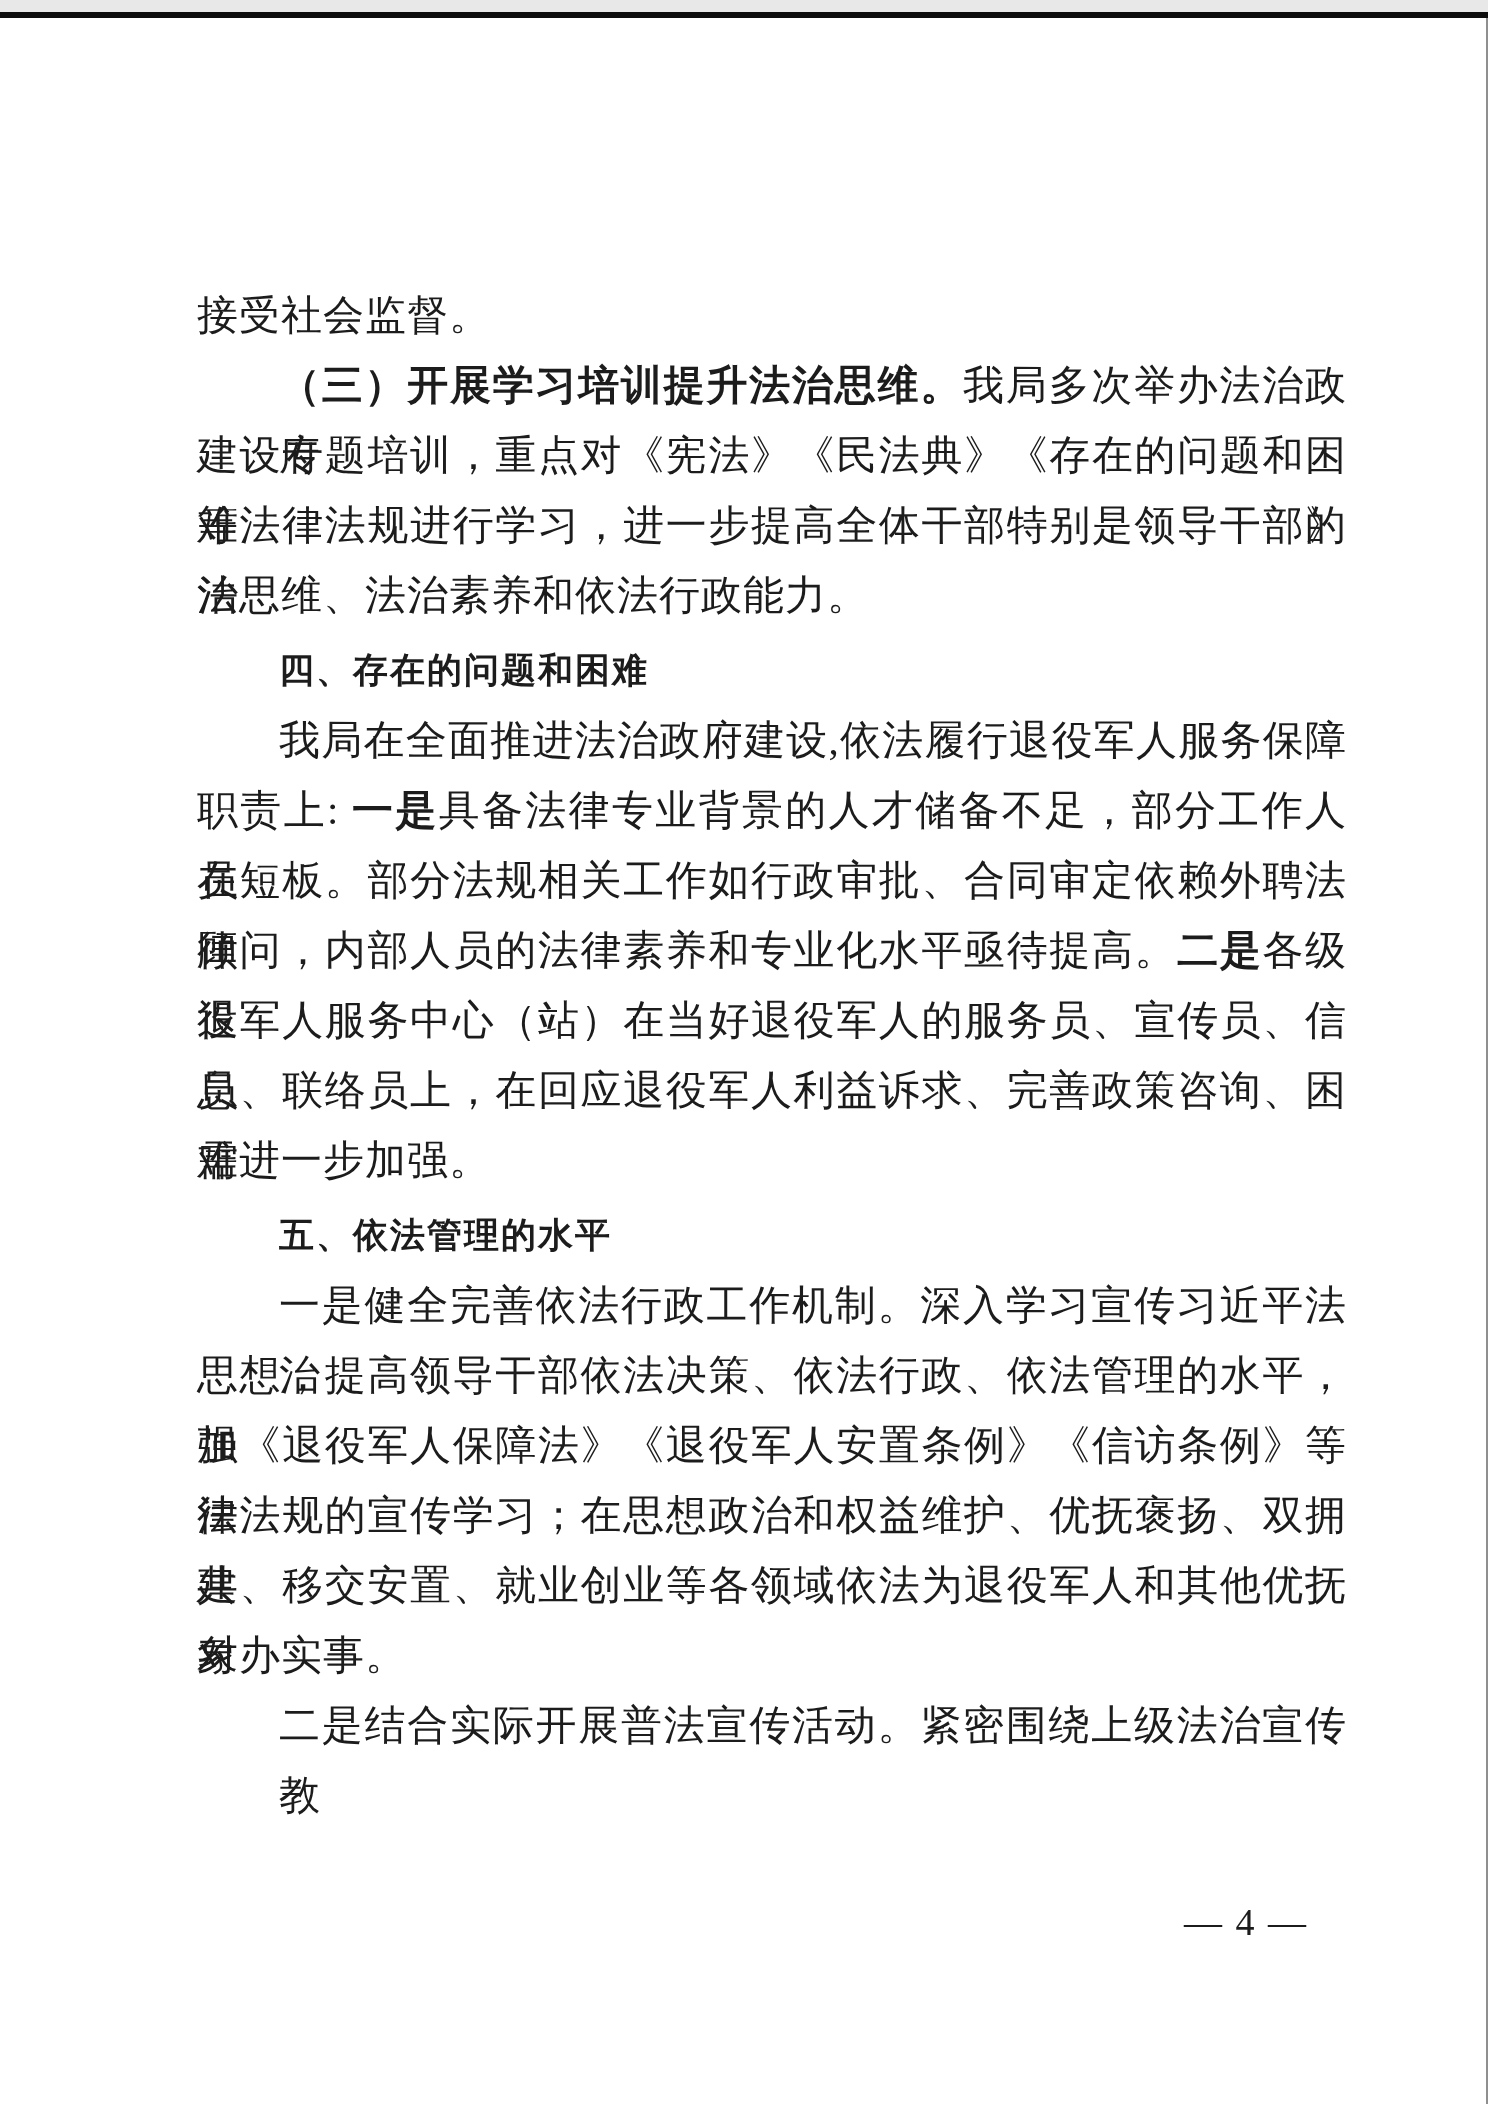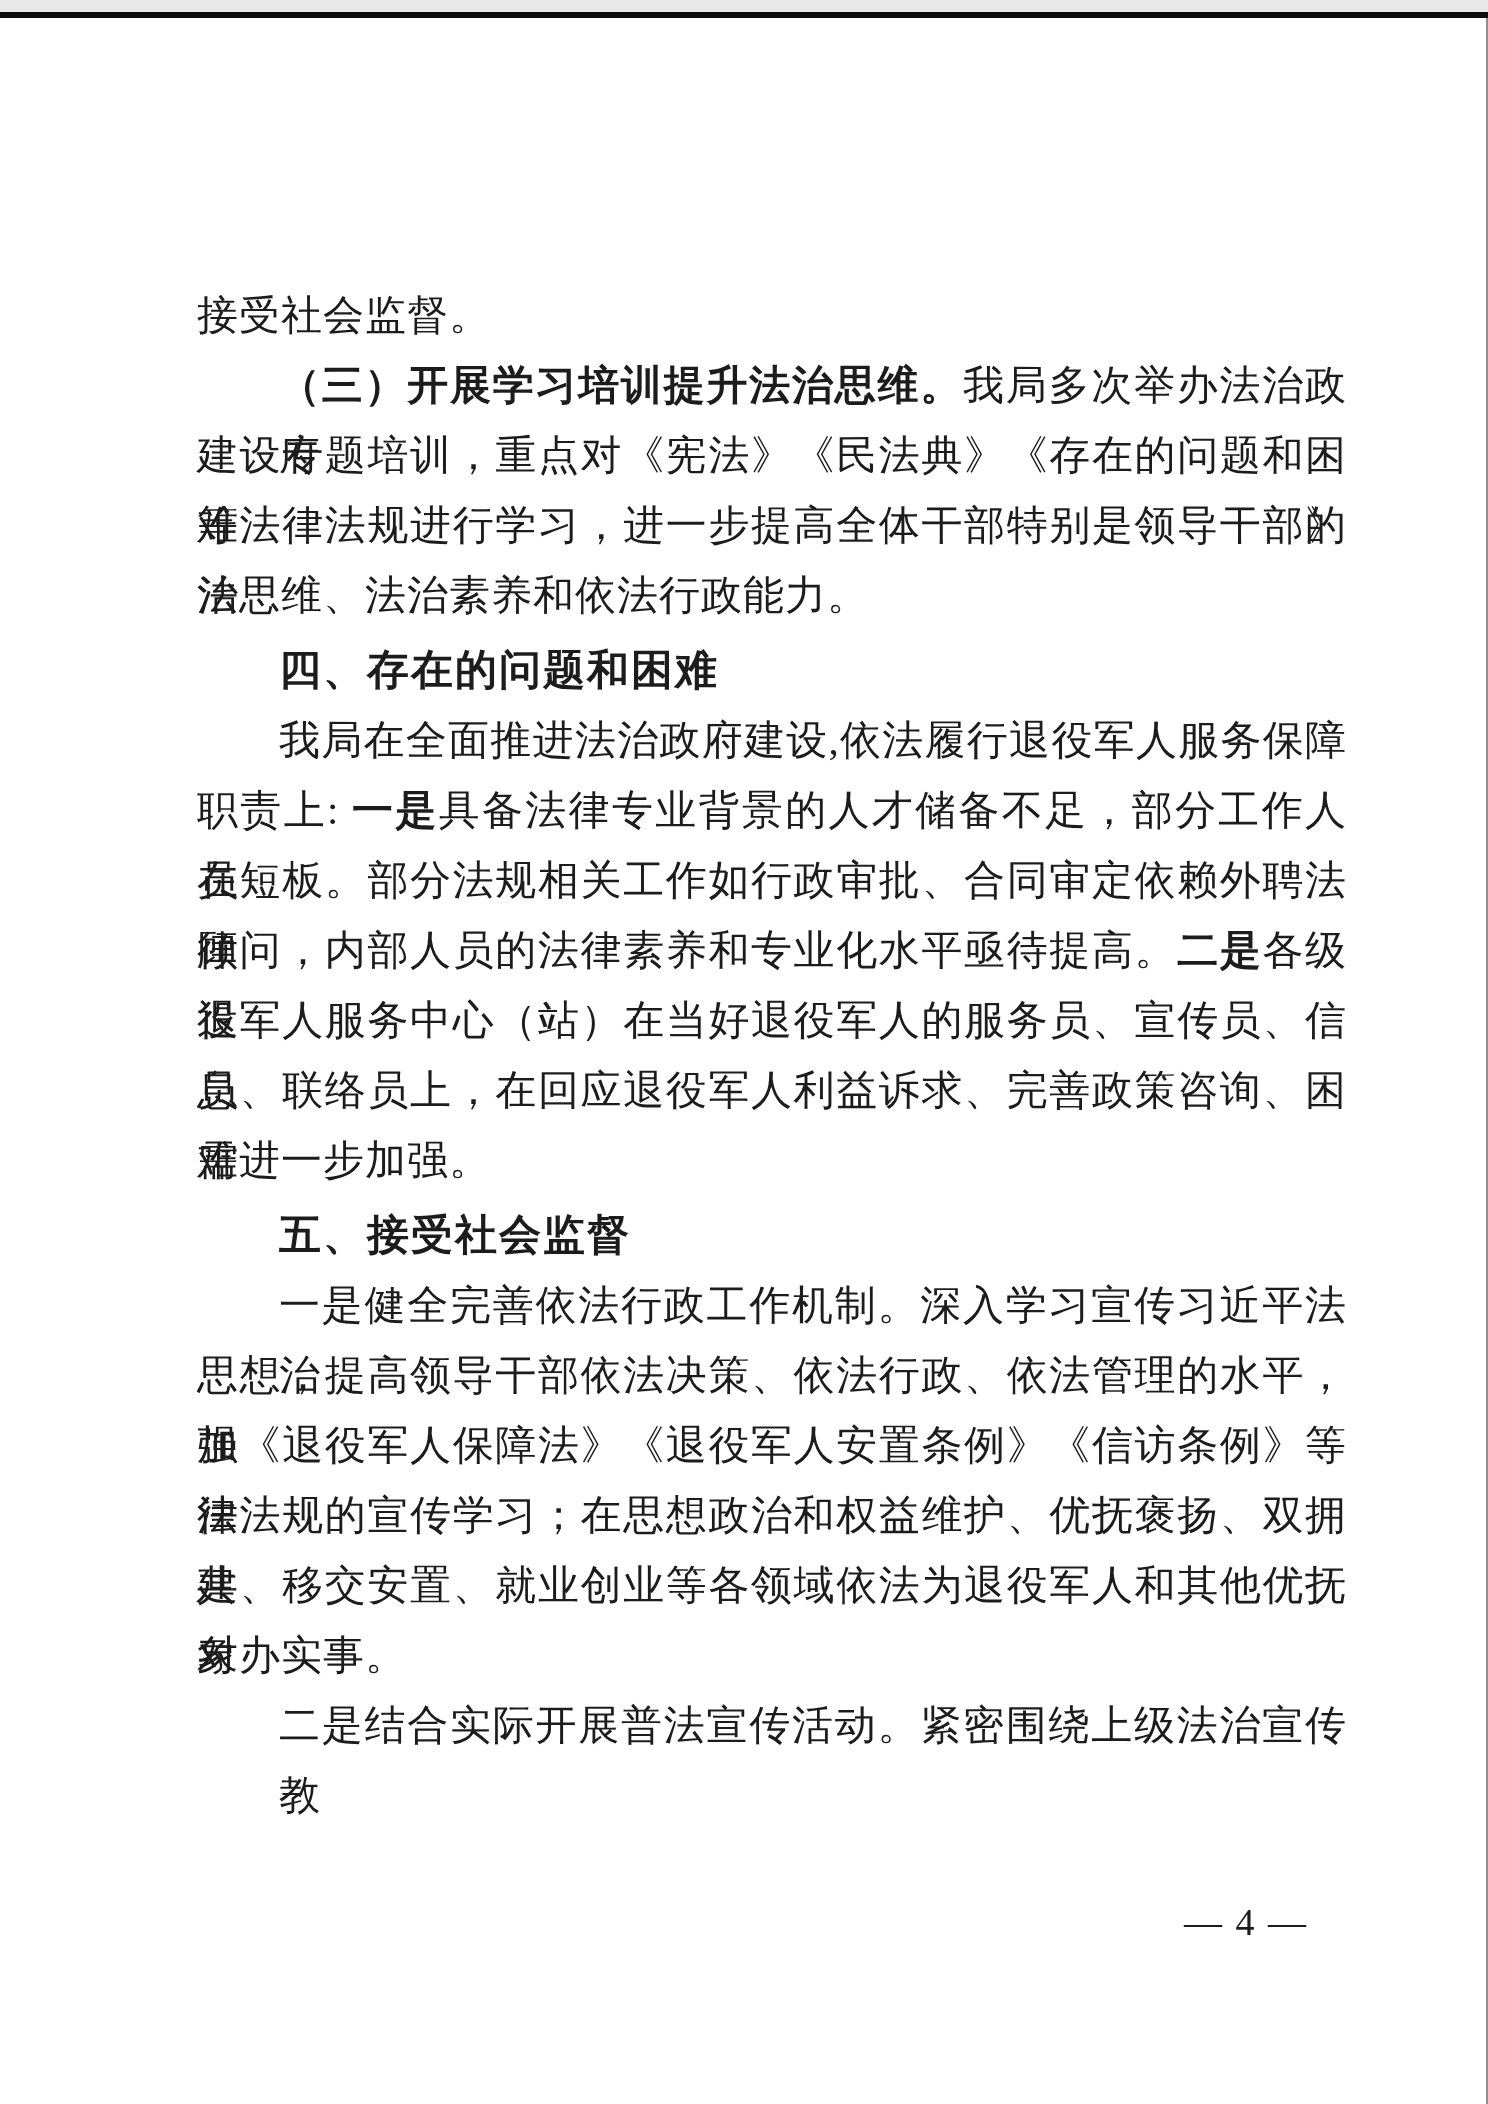--- a/index.html
+++ b/index.html
@@ -50,21 +50,21 @@
     text-align-last: justify;
   }
   .line.indent {
     padding-left: 82px;
     width: 1068px;
   }
   .line.heading {
     margin-top: 5px;
     font-family: "Liberation Sans", "DejaVu Sans", sans-serif;
     font-weight: 700;
-    font-size: 42px;
+    font-size: 35px;
     letter-spacing: 2px;
   }
   .seg { font-weight: 400; }
   .seg.bold { font-weight: 700; }
   .page-number {
     position: absolute;
     top: 1888px;
     right: 180px;
     font-size: 38px;
     letter-spacing: 2px;
@@ -86,21 +86,21 @@
       <div class="line justify"><span class="seg">等法律法规进行学习，进一步提高全体干部特别是领导干部的法</span></div>
       <div class="line"><span class="seg">治思维、法治素养和依法行政能力。</span></div>
       <div class="line heading indent"><span class="seg bold">四、存在的问题和困难</span></div>
       <div class="line indent justify"><span class="seg">我局在全面推进法治政府建设,依法履行退役军人服务保障</span></div>
       <div class="line justify"><span class="seg">职责上: </span><span class="seg bold">一是</span><span class="seg">具备法律专业背景的人才储备不足，部分工作人员</span></div>
       <div class="line justify"><span class="seg">在短板。部分法规相关工作如行政审批、合同审定依赖外聘法律</span></div>
       <div class="line justify"><span class="seg">顾问，内部人员的法律素养和专业化水平亟待提高。</span><span class="seg bold">二是</span><span class="seg">各级退</span></div>
       <div class="line justify"><span class="seg">役军人服务中心（站）在当好退役军人的服务员、宣传员、信息</span></div>
       <div class="line justify"><span class="seg">员、联络员上，在回应退役军人利益诉求、完善政策咨询、困难</span></div>
       <div class="line"><span class="seg">需进一步加强。</span></div>
-      <div class="line heading indent"><span class="seg bold">五、接受社会监督</span></div>
+      <div class="line heading indent"><span class="seg bold">五、依法管理的水平</span></div>
       <div class="line indent justify"><span class="seg">一是健全完善依法行政工作机制。深入学习宣传习近平法治</span></div>
       <div class="line justify"><span class="seg">思想，提高领导干部依法决策、依法行政、依法管理的水平，加</span></div>
       <div class="line justify"><span class="seg">强《退役军人保障法》《退役军人安置条例》《信访条例》等法</span></div>
       <div class="line justify"><span class="seg">律法规的宣传学习；在思想政治和权益维护、优抚褒扬、双拥共</span></div>
       <div class="line justify"><span class="seg">建、移交安置、就业创业等各领域依法为退役军人和其他优抚对</span></div>
       <div class="line"><span class="seg">象办实事。</span></div>
       <div class="line indent justify"><span class="seg">二是结合实际开展普法宣传活动。紧密围绕上级法治宣传教</span></div>
     </div>
 
   <div class="page-number">— 4 —</div>

